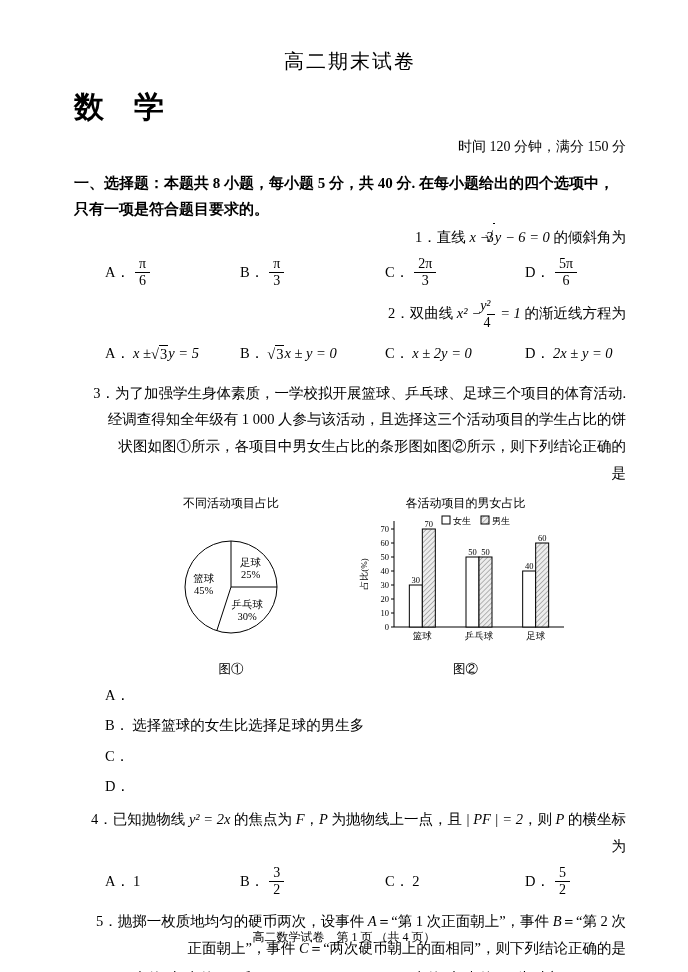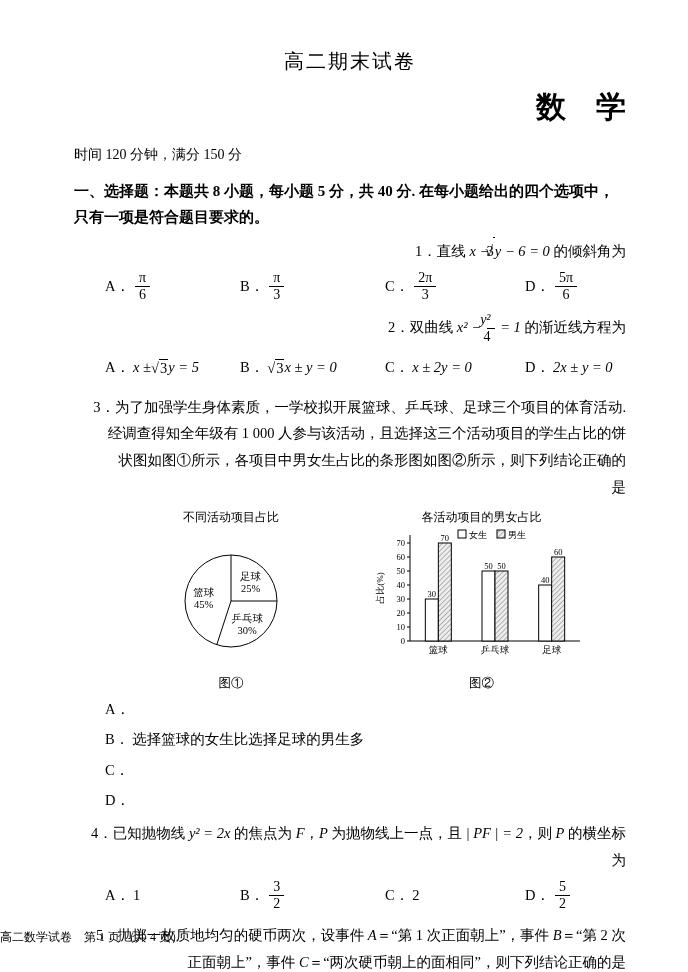--- a/index.html
+++ b/index.html
@@ -1,45 +1,45 @@
 <!DOCTYPE html>
 <html><head>
 <meta charset="utf-8">
 <style>
   * { margin:0; padding:0; box-sizing:border-box; }
   html,body { width:688px; height:972px; background:#fff; }
   body { font-family:"Liberation Serif","DejaVu Serif",serif; color:#000; position:relative; font-size:14.5px; overflow:hidden; }
   .page { padding:48px 62px 0 74px; }
   .title { text-align:center; font-weight:normal; font-size:20px; letter-spacing:2px; }
-  .subject { text-align:right; font-weight:bold; font-size:30px; margin:12px 0 8px; }
-  .meta { text-align:left; font-size:14px; margin:18px 0 14px; }
-  .section-header { font-weight:bold; font-size:15px; line-height:1.75; margin-bottom:6px; }
+  .subject { text-align:left; font-weight:bold; font-size:30px; margin:12px 0 8px; }
+  .meta { text-align:right; font-size:14px; margin:10px 0 14px; }
+  .section-header { font-weight:bold; font-size:15px; line-height:1.75; }
   .question { padding-left:8px; margin-bottom:7px; }
   .stem { line-height:1.85; padding-left:23px; text-indent:-23px;text-align:right; }
   .qnum { }
   .options { padding-left:23px; margin:3px 0 2px; }
   .options.grid4 { display:grid; grid-template-columns:135px 145px 140px auto; align-items:center; min-height:38px; }
   .options.grid2 { display:grid; grid-template-columns:280px auto; row-gap:5px; line-height:1.8; }
   .options.list .opt { margin:5px 0; line-height:1.75; }
   .opt { display:flex; align-items:center; }
   .opt-label { margin-right:3px; }
   .opt-body { display:inline-flex; align-items:center; flex-wrap:wrap; }
   .math { font-style:italic; }
   .sqrt { display:inline-flex; align-items:baseline; }
   .sqrt .rsign { font-style:normal; }
   .sqrt .rad { border-top:1px solid #000; padding:0 1px; }
   .frac { display:inline-flex; flex-direction:column; align-items:center; vertical-align:middle; line-height:1.15; margin:0 2px; font-size:14px; }
   .frac .fnum { padding:0 4px; border-bottom:1px solid #000; }
   .frac .fden { padding:0 4px; }
-  .figures { display:flex; gap:58px; margin:8px 0 4px 64px; }
+  .figures { display:flex; gap:42px; margin:8px 0 4px 64px; }
   .figure { text-align:center; }
   .fig-title { font-size:12px; margin-bottom:1px; }
   .fig-caption { font-size:12.5px; margin-top:4px; }
   svg text { font-family:"Liberation Serif","DejaVu Serif",serif; }
-  .footer { position:absolute; bottom:26px; left:0; width:100%; font-size:12px; }
+  .footer { position:absolute; bottom:26px; left:0; width:100%; text-align:center; font-size:12px; }
 </style>
 </head>
 <body>
 
 <div class="page">
 
   <div class="title">高二期末试卷</div>
   <div class="subject">数　学</div>
   <div class="meta">时间 120 分钟，满分 150 分</div>
 

